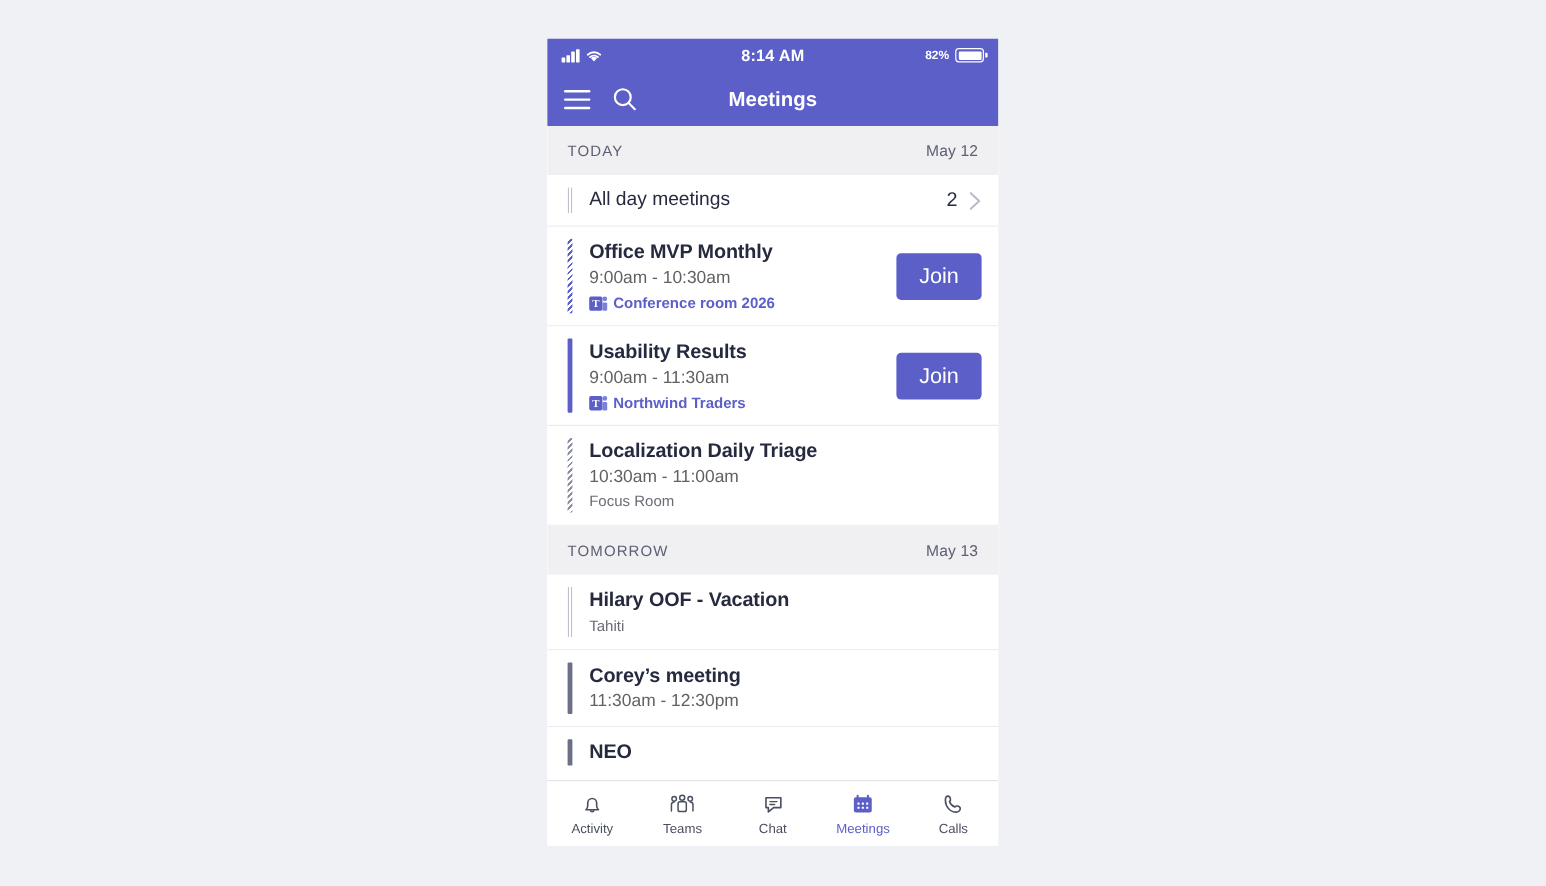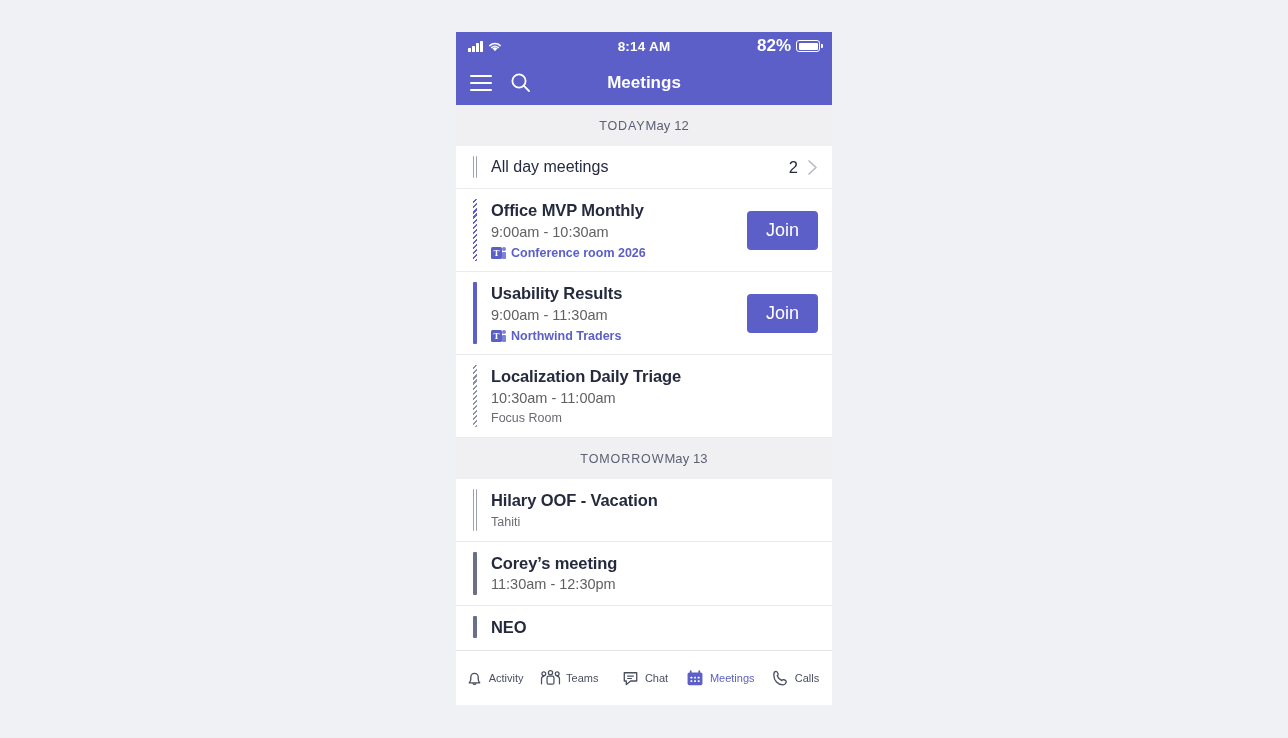--- a/index.html
+++ b/index.html
@@ -34,21 +34,21 @@
   .sb-center {
     position: absolute; left: 0; right: 0;
     text-align: center;
     font-size: 13.5px; font-weight: bold;
     letter-spacing: .2px;
     pointer-events: none;
   }
   .sb-right {
     margin-left: auto;
     display: flex; align-items: center; gap: 5px;
-    font-size: 17px; font-weight: bold;
+    font-size: 10px; font-weight: bold;
     position: relative; z-index: 2;
   }
   .signal { display: flex; align-items: flex-end; gap: 1.5px; height: 11px; }
   .signal i { width: 2.5px; background: #fff; display: block; border-radius: .5px; }
   .signal i:nth-child(1) { height: 4px; }
   .signal i:nth-child(2) { height: 6px; }
   .signal i:nth-child(3) { height: 8.5px; }
   .signal i:nth-child(4) { height: 11px; }
   .battery {
     width: 24px; height: 12px;
@@ -79,21 +79,21 @@
     color: #fff; font-size: 17px; font-weight: bold;
     pointer-events: none;
   }
 
   
   .scroll { flex: 1 1 auto; overflow: hidden; background: #fff; position: relative; }
 
   .section-header {
     background: #f0f0f2;
     height: 41px;
-    display: flex; align-items: center; justify-content: center;
+    display: flex; align-items: center; justify-content: space-between;
     padding: 0 17px;
     color: #5d6073;
     font-size: 12.5px;
     letter-spacing: .9px;
   }
   .section-header .date { letter-spacing: .1px; font-size: 13px; }
 
   .row {
     display: flex;
     padding: 0 14px 0 17px;
@@ -180,21 +180,21 @@
   .tabbar {
     height: 55px;
     border-top: 1px solid #e3e3e8;
     background: #fff;
     display: flex;
     flex: 0 0 auto;
     align-items: center;
   }
   .tab {
     flex: 1 1 0; height: 100%;
-    display: flex; flex-direction: row;
+    display: flex; flex-direction: column;
     align-items: center; justify-content: center;
     gap: 4px; cursor: pointer;
     color: #4a4f60;
   }
   .tab.active { color: #5b5fc7; }
   .tab-label { font-size: 11px; }
   .tab-ico { height: 22px; display: flex; align-items: center; justify-content: center; }
 </style>
 </head>
 <body>

